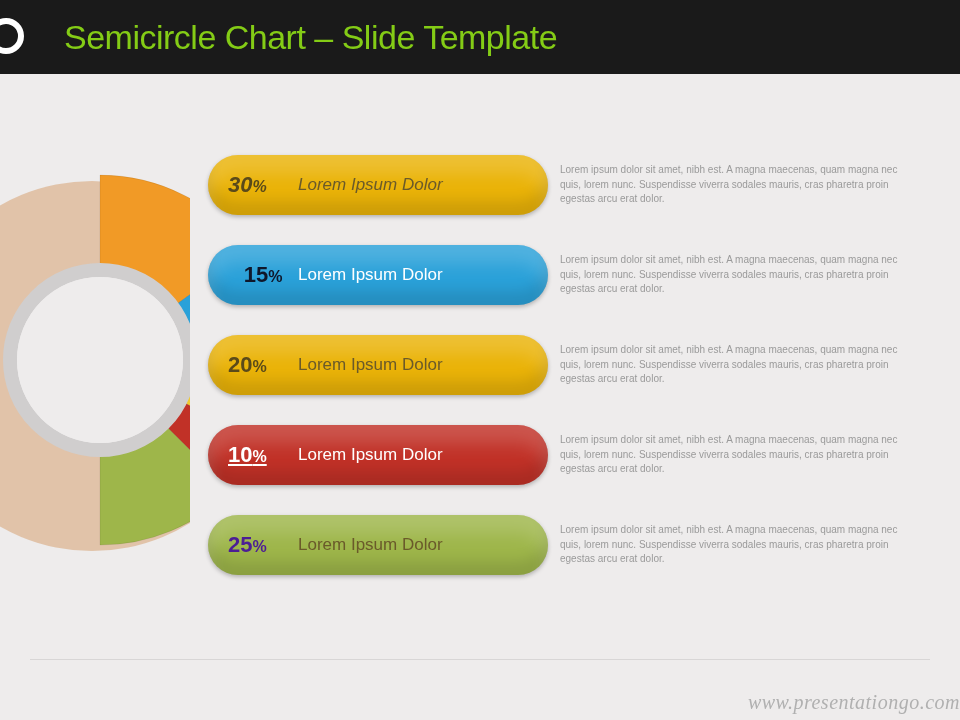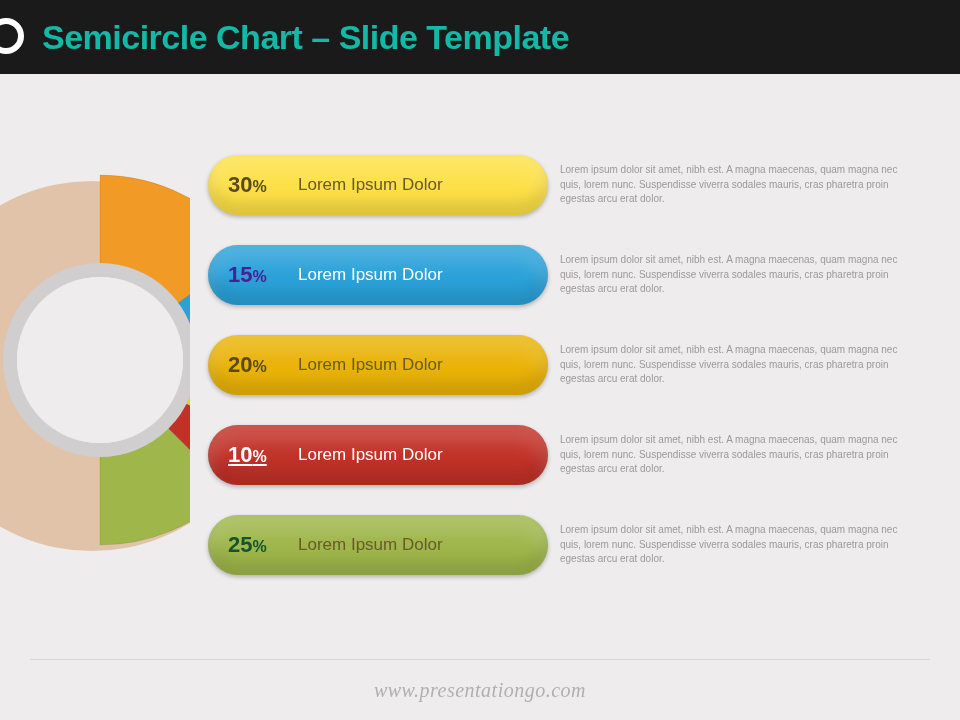--- a/index.html
+++ b/index.html
@@ -21,24 +21,24 @@
     left: -12px;
     top: 18px;
     width: 36px;
     height: 36px;
     border-radius: 50%;
     border: 6px solid #fff;
     background: #1a1a1a;
     box-shadow: 0 0 0 2px #1a1a1a inset;
   }
   .header h1 {
-    color: #14b8a6;
-    font-weight: 700;
+    color: #84cc16;
+    font-weight: 400;
     font-size: 34px;
-    margin-left: 42px;
+    margin-left: 64px;
     letter-spacing: -0.5px;
   }
   .chart-wrap {
     position: absolute;
     left: 0;
     top: 160px;
     width: 190px;
     height: 400px;
     overflow: hidden;
   }
@@ -77,24 +77,24 @@
   .desc {
     flex: 1;
     margin-left: 12px;
     max-width: 350px;
     font-size: 10px;
     color: #9a9a9a;
     line-height: 1.45;
   }
   .footer {
     position: absolute;
-    bottom: 18px;
+    bottom: 6px;
     left: 0;
     width: 100%;
-    text-align: center;
+    text-align: right;
     color: #b0b0b0;
     font-family: Georgia, 'Times New Roman', serif;
     font-style: italic;
     font-size: 20px;
     letter-spacing: 0.5px;
   }
   .hr {
     position: absolute;
     bottom: 60px;
     left: 30px;
@@ -118,50 +118,50 @@
       <path d="M 182.72234301010047 171.0596239675573 A 185 185 0 0 1 164.83620697484807 283.9882424518162 L 80.19058717695312 240.8591449765592 A 90 90 0 0 0 88.8919506535624 185.92089814637922 Z" fill="#f0c92f" stroke="rgba(0,0,0,0.08)"></path>
       <path d="M 164.83620697484807 283.9882424518162 A 185 185 0 0 1 130.8147545195113 330.81475451951127 L 63.63961030678928 263.6396103067893 A 90 90 0 0 0 80.19058717695312 240.8591449765592 Z" fill="#c13127" stroke="rgba(0,0,0,0.08)"></path>
       <path d="M 130.8147545195113 330.81475451951127 A 185 185 0 0 1 1.1327982892113017e-14 385 L 5.5109105961630896e-15 290 A 90 90 0 0 0 63.63961030678928 263.6396103067893 Z" fill="#9eb64a" stroke="rgba(0,0,0,0.08)"></path>
       <circle cx="0" cy="200" r="90" fill="#eeecec" stroke="#d0cece" stroke-width="14"></circle>
       <circle cx="0" cy="200" r="83" fill="#eeecec"></circle>
     </svg>
 </div>
 
 <div class="pill-rows" id="rows">
     <div class="row">
-      <div class="pill" style="background:#fde047;">
+      <div class="pill" style="background:#eab308;font-style:italic;">
         <span class="pct" style="color:#5a4a1a;"><span>30</span><span class="sign">%</span></span>
         <span class="label" style="color:#6a5a2a;">Lorem Ipsum Dolor</span>
       </div>
       <div class="desc">Lorem ipsum dolor sit amet, nibh est. A magna maecenas, quam magna nec quis, lorem nunc. Suspendisse viverra sodales mauris, cras pharetra proin egestas arcu erat dolor.</div>
     </div>
     <div class="row">
       <div class="pill" style="background:#2aa1d9;">
-        <span class="pct" style="color:#4c1d95;"><span>15</span><span class="sign">%</span></span>
+        <span class="pct" style="color:#0f172a;text-align:center;"><span>15</span><span class="sign">%</span></span>
         <span class="label" style="color:#ffffff;">Lorem Ipsum Dolor</span>
       </div>
       <div class="desc">Lorem ipsum dolor sit amet, nibh est. A magna maecenas, quam magna nec quis, lorem nunc. Suspendisse viverra sodales mauris, cras pharetra proin egestas arcu erat dolor.</div>
     </div>
     <div class="row">
       <div class="pill" style="background:#eab308;">
         <span class="pct" style="color:#5a4a1a;"><span>20</span><span class="sign">%</span></span>
         <span class="label" style="color:#6a5a2a;">Lorem Ipsum Dolor</span>
       </div>
       <div class="desc">Lorem ipsum dolor sit amet, nibh est. A magna maecenas, quam magna nec quis, lorem nunc. Suspendisse viverra sodales mauris, cras pharetra proin egestas arcu erat dolor.</div>
     </div>
     <div class="row">
       <div class="pill" style="background:#c13127;">
         <span class="pct" style="color:#ffffff;text-decoration:underline;"><span>10</span><span class="sign">%</span></span>
         <span class="label" style="color:#ffffff;">Lorem Ipsum Dolor</span>
       </div>
       <div class="desc">Lorem ipsum dolor sit amet, nibh est. A magna maecenas, quam magna nec quis, lorem nunc. Suspendisse viverra sodales mauris, cras pharetra proin egestas arcu erat dolor.</div>
     </div>
     <div class="row">
       <div class="pill" style="background:#9eb64a;">
-        <span class="pct" style="color:#14532d;"><span>25</span><span class="sign">%</span></span>
+        <span class="pct" style="color:#4c1d95;"><span>25</span><span class="sign">%</span></span>
         <span class="label" style="color:#6a5a2a;">Lorem Ipsum Dolor</span>
       </div>
       <div class="desc">Lorem ipsum dolor sit amet, nibh est. A magna maecenas, quam magna nec quis, lorem nunc. Suspendisse viverra sodales mauris, cras pharetra proin egestas arcu erat dolor.</div>
     </div>
   </div>
 
 <div class="hr"></div>
 <div class="footer">www.presentationgo.com</div>
 
 </body></html>

